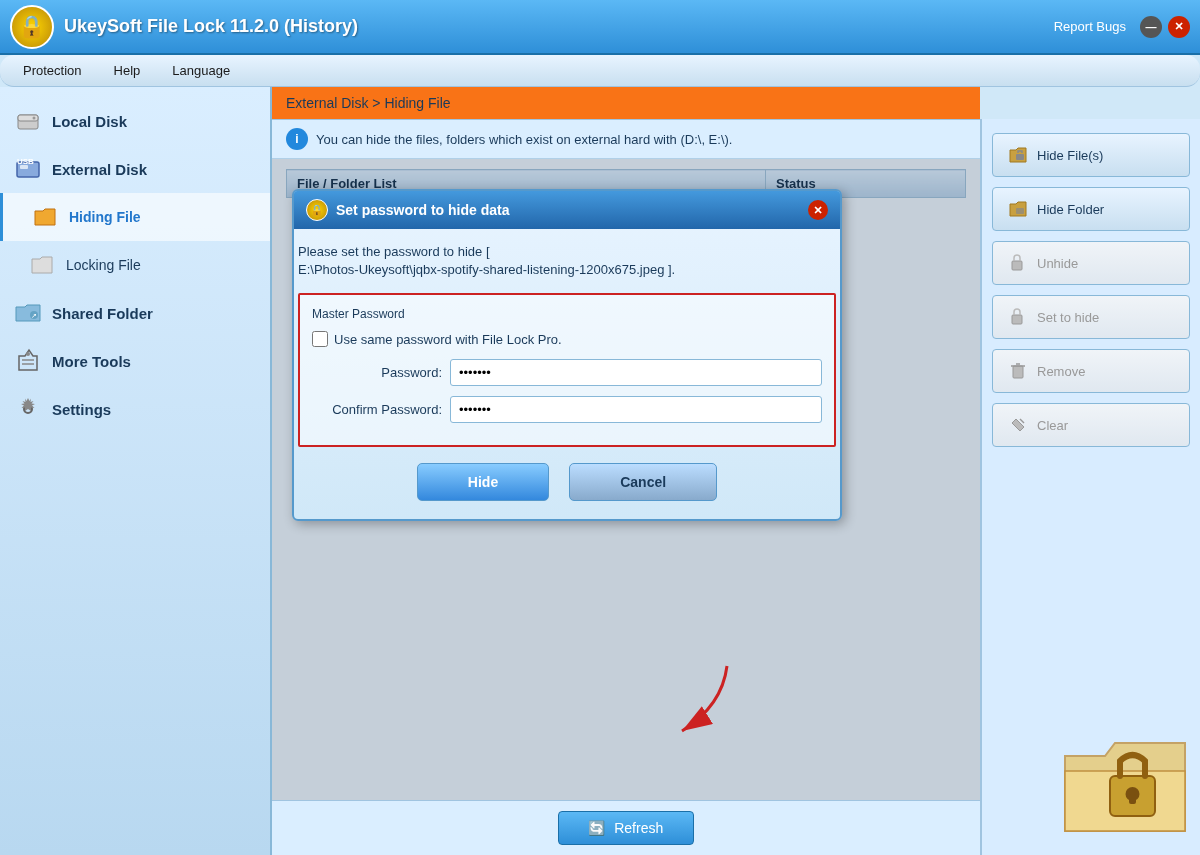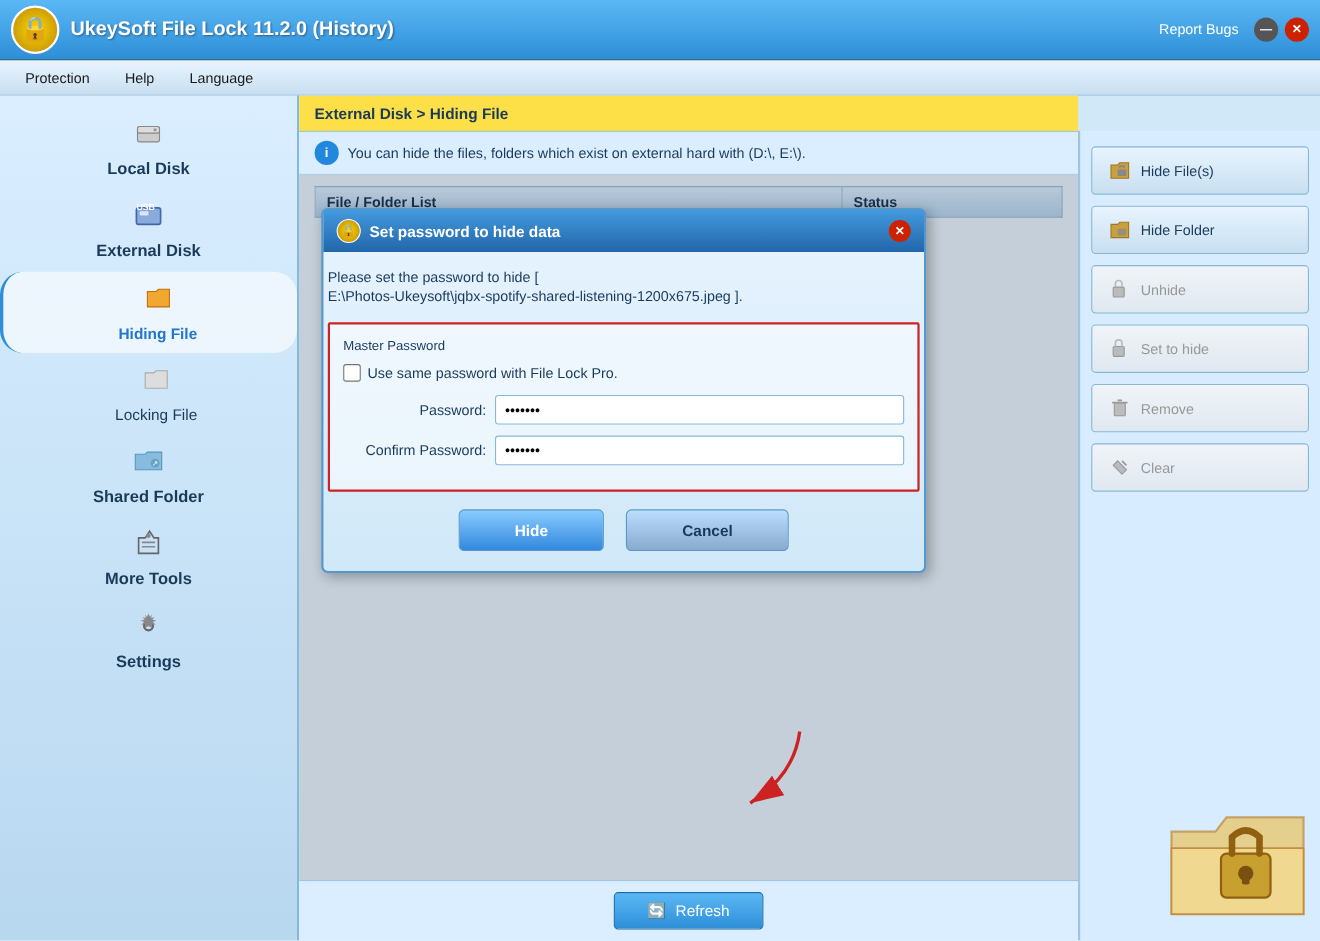--- a/index.html
+++ b/index.html
@@ -72,20 +72,21 @@
 
     
     .menu-bar {
       background: linear-gradient(to bottom, #e8f4ff, #c8dff0);
       height: 32px;
       display: flex;
       align-items: center;
       padding: 0 8px;
       border-bottom: 1px solid #a0c4e0;
       gap: 2px;
+      border-radius: 14px;
     }
 
     .menu-item {
       padding: 4px 14px;
       font-size: 13px;
       color: #1a1a1a;
       border: 1px solid transparent;
       border-radius: 3px;
       cursor: pointer;
     }
@@ -104,35 +105,33 @@
       padding: 10px 0;
       flex-shrink: 0;
     }
 
     .sidebar-item {
       display: flex;
       align-items: center;
       padding: 10px 14px;
       cursor: pointer;
       gap: 10px;
-      flex-direction: column;
     }
 
     .sidebar-item.active {
       background: rgba(255,255,255,0.6);
       border-left: 3px solid #2e8fd8;
     }
 
     .sidebar-item.sub {
       padding-left: 28px;
     }
 
     .sidebar-item.sub.active {
       color: #2277cc;
-      border-radius: 21px;
     }
 
     .sidebar-icon {
       width: 28px;
       height: 28px;
       flex-shrink: 0;
       display: flex;
       align-items: center;
       justify-content: center;
     }
@@ -157,24 +156,24 @@
     
     .content-area {
       flex: 1;
       background: #e8f4ff;
       display: flex;
       flex-direction: column;
       padding: 0;
     }
 
     .breadcrumb-bar {
-      background: #fde047;
+      background: #f97316;
       padding: 8px 14px;
       font-size: 14px;
-      font-weight: bold;
+      font-weight: normal;
       color: #1a3a5a;
       border-bottom: 1px solid #a0c4e0;
     }
 
     .info-bar {
       display: flex;
       align-items: center;
       padding: 8px 14px;
       background: #daeeff;
       border-bottom: 1px solid #b0d0e8;

